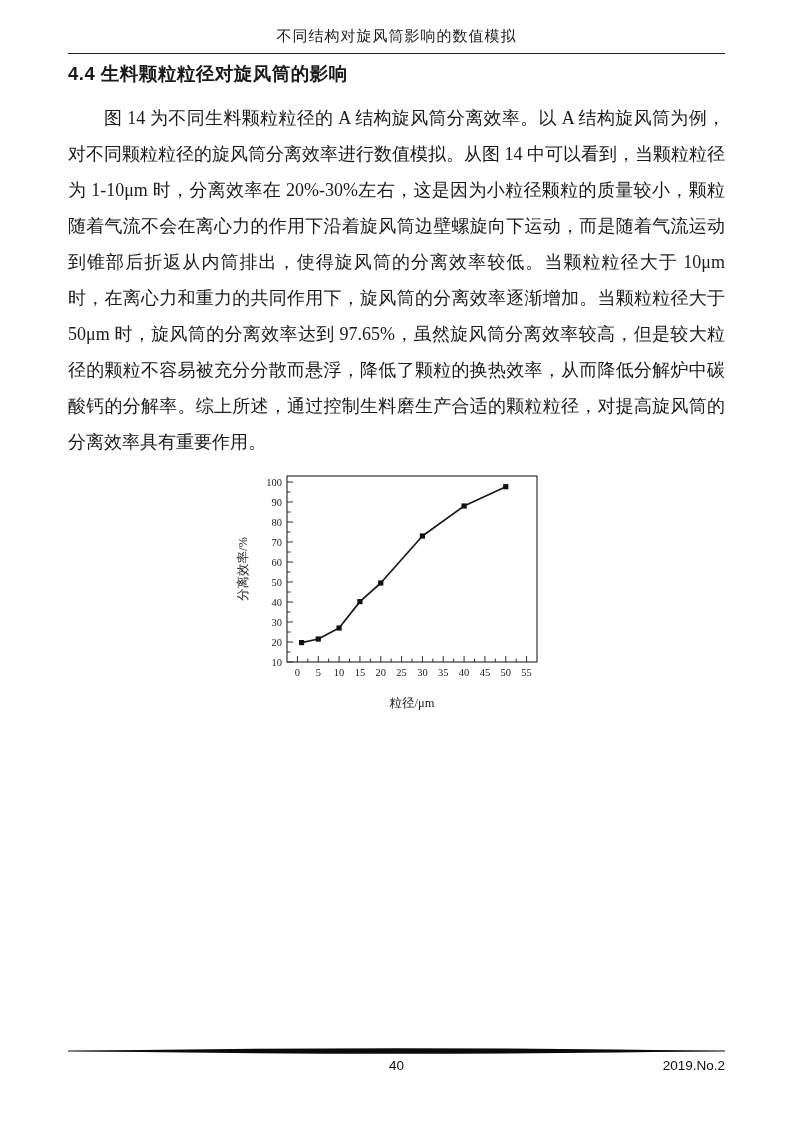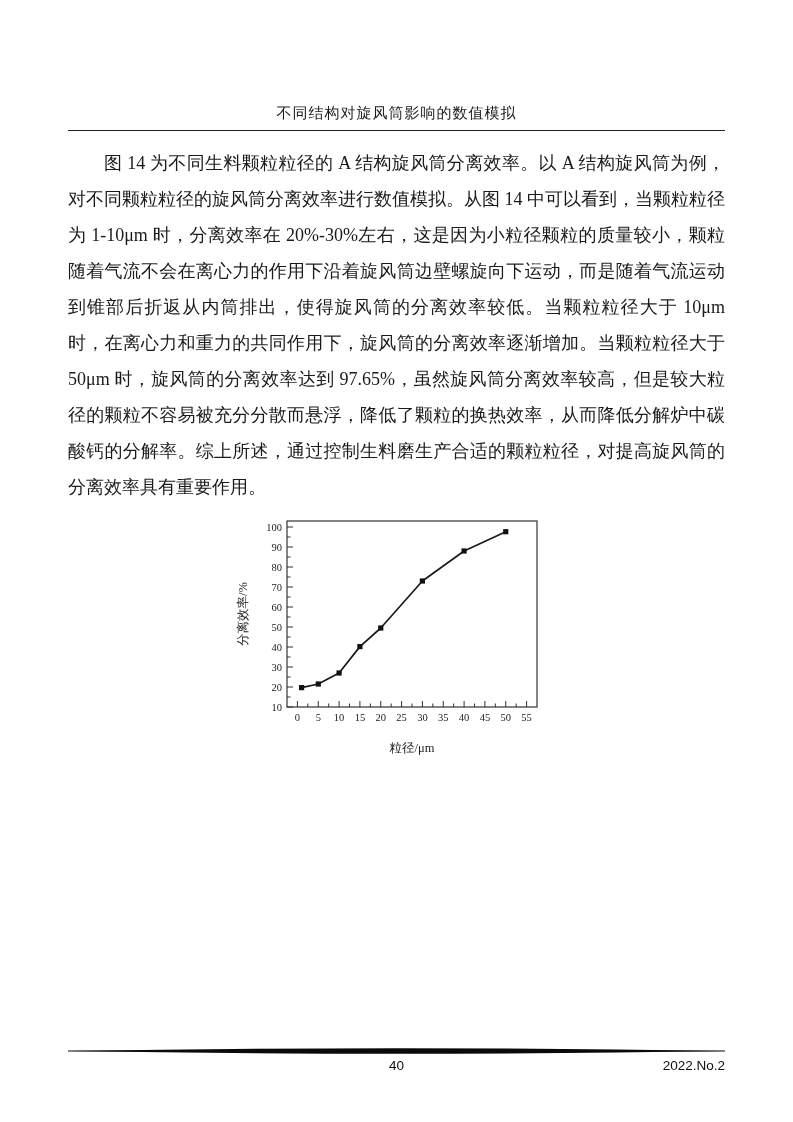--- a/index.html
+++ b/index.html
@@ -5,21 +5,21 @@
   html, body { margin: 0; padding: 0; background: #ffffff; }
   body {
     width: 793px; height: 1122px;
     position: relative;
     font-family: "Liberation Serif", "DejaVu Serif", serif;
     color: #1a1a1a;
     overflow: hidden;
   }
   .page { position: absolute; inset: 0; padding: 0 68px; box-sizing: border-box; }
 
-  .header { padding-top: 56px; border-bottom: 1.5px solid #222; margin-top: 48px; }
+  .header { padding-top: 27px; border-bottom: 1.5px solid #222; }
   .header-title {
     text-align: center;
     font-size: 15px;
     letter-spacing: 1px;
     padding-bottom: 7px;
     color: #1b1b1b;
   }
 
   h1.sec44 {
     font-family: "Liberation Sans", "DejaVu Sans", sans-serif;
@@ -73,20 +73,21 @@
 </style>
 </head>
 <body>
 
 <div class="page">
 
   <div class="header">
     <div class="header-title">不同结构对旋风筒影响的数值模拟</div>
   </div>
 
+  <h1 class="sec44">4.4 生料颗粒粒径对旋风筒的影响</h1>
 
   <p class="body">图 14 为不同生料颗粒粒径的 A 结构旋风筒分离效率。以 A 结构旋风筒为例，对不同颗粒粒径的旋风筒分离效率进行数值模拟。从图 14 中可以看到，当颗粒粒径为 1-10μm 时，分离效率在 20%-30%左右，这是因为小粒径颗粒的质量较小，颗粒随着气流不会在离心力的作用下沿着旋风筒边壁螺旋向下运动，而是随着气流运动到锥部后折返从内筒排出，使得旋风筒的分离效率较低。当颗粒粒径大于 10μm 时，在离心力和重力的共同作用下，旋风筒的分离效率逐渐增加。当颗粒粒径大于 50μm 时，旋风筒的分离效率达到 97.65%，虽然旋风筒分离效率较高，但是较大粒径的颗粒不容易被充分分散而悬浮，降低了颗粒的换热效率，从而降低分解炉中碳酸钙的分解率。综上所述，通过控制生料磨生产合适的颗粒粒径，对提高旋风筒的分离效率具有重要作用。</p>
 
   <figure class="fig14">
     <div class="chart-wrap" id="chart"><svg viewBox="0 0 332 248" width="332" height="248">
           <rect x="52" y="12" width="250" height="186" fill="none" stroke="#333333" stroke-width="1.2"></rect>
           <line x1="52" y1="198" x2="58" y2="198" stroke="#333333" stroke-width="1"></line>
           <text x="47" y="201.5" text-anchor="end" font-size="10.5" font-family="&quot;Liberation Serif&quot;, serif">10</text>
           <line x1="52" y1="178" x2="58" y2="178" stroke="#333333" stroke-width="1"></line>
           <text x="47" y="181.5" text-anchor="end" font-size="10.5" font-family="&quot;Liberation Serif&quot;, serif">20</text>
@@ -166,17 +167,17 @@
 
 
 
   <div class="footer">
     <svg class="footer-bar" viewBox="0 0 657 9" preserveAspectRatio="none">
       <line x1="0" y1="4" x2="657" y2="4" stroke="#111" stroke-width="1.2"></line>
       <path d="M0,4 Q328,-1.5 657,4 Q328,9.5 0,4 Z" fill="#0a0a0a"></path>
     </svg>
     <div class="footer-row">
       <span class="pageno">40</span>
-      <span class="issue">2022.No.2</span>
+      <span class="issue">2019.No.2</span>
     </div>
   </div>
 
 </div>
 
 </body></html>

